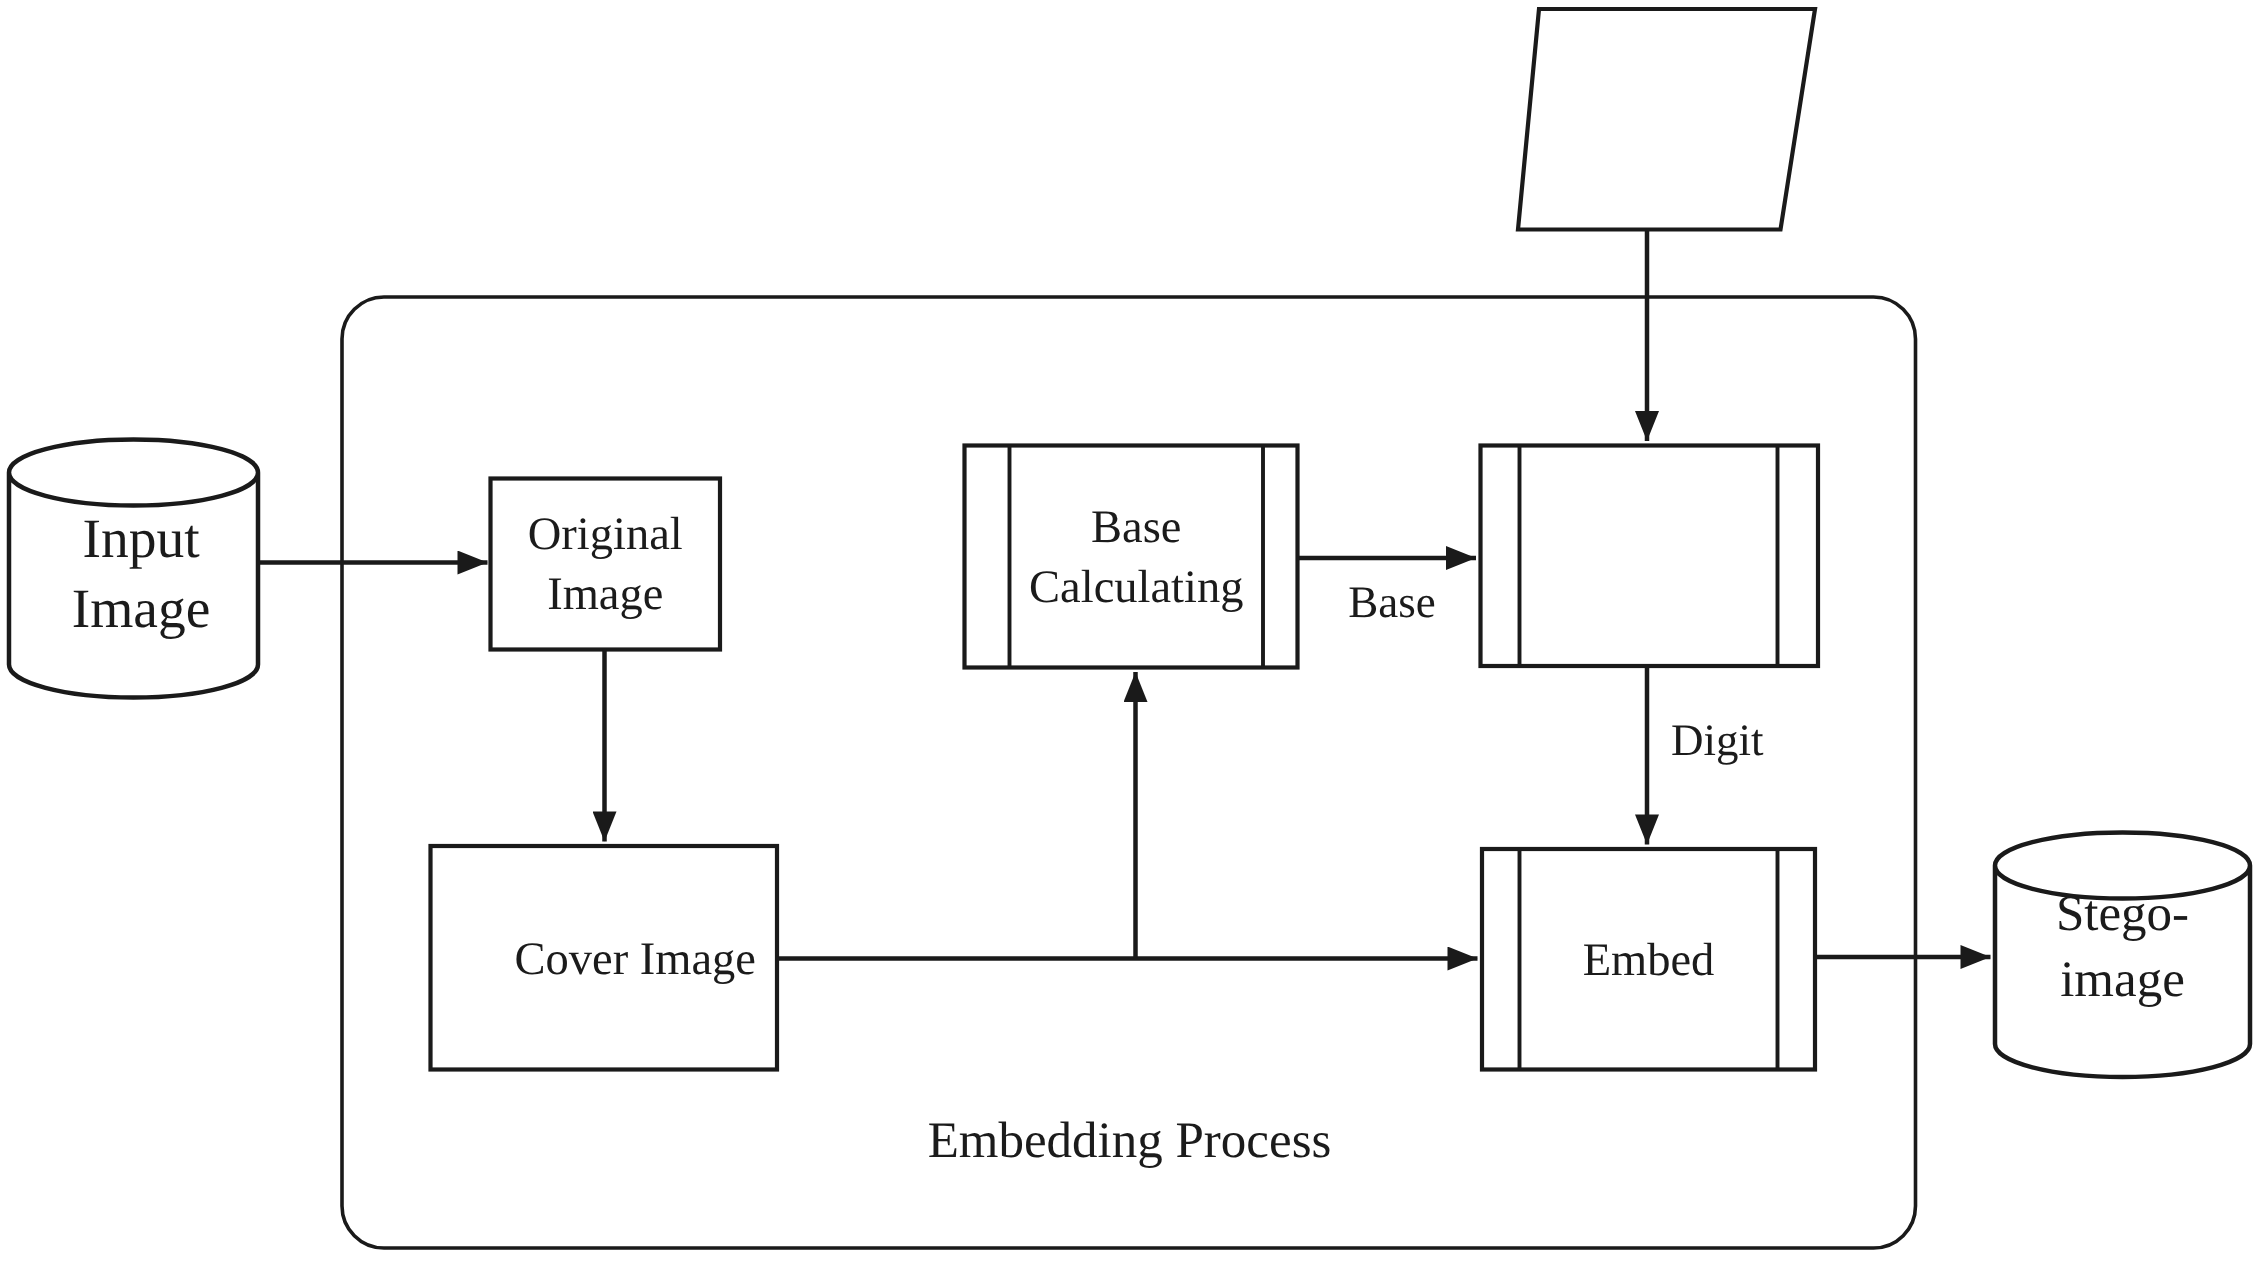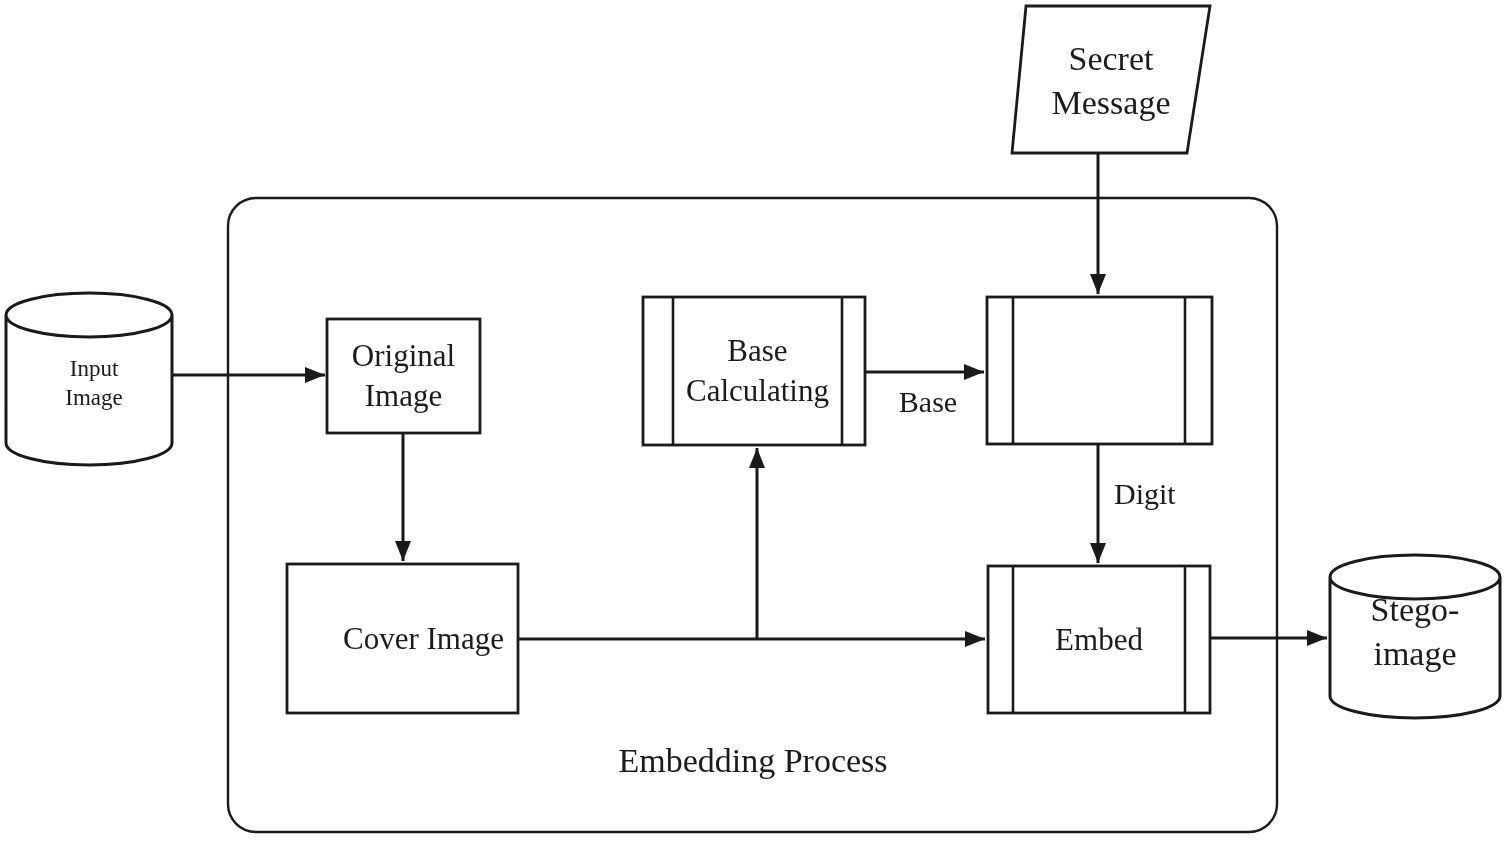--- a/index.html
+++ b/index.html
@@ -82,25 +82,23 @@
     <line x1="172" y1="375" x2="325" y2="375" class="edge" stroke-width="3" marker-end="url(#arrow)"></line>
     <line x1="1098" y1="154" x2="1098" y2="294" class="edge" stroke-width="3" marker-end="url(#arrow)"></line>
     <line x1="403" y1="433" x2="403" y2="561" class="edge" stroke-width="3" marker-end="url(#arrow)"></line>
     <line x1="866" y1="372" x2="984" y2="372" class="edge" stroke-width="3" marker-end="url(#arrow)"></line>
     <line x1="1098" y1="445" x2="1098" y2="563" class="edge" stroke-width="3" marker-end="url(#arrow)"></line>
     <line x1="518" y1="639" x2="985" y2="639" class="edge" stroke-width="3" marker-end="url(#arrow)"></line>
     <line x1="757" y1="639" x2="757" y2="448" class="edge" stroke-width="3" marker-end="url(#arrow)"></line>
     <line x1="1211" y1="638" x2="1327" y2="638" class="edge" stroke-width="3" marker-end="url(#arrow)"></line>
   </svg>
 
-  <div class="label" style="left:6px; top:318px; width:176px; height:130px; font-size:23px;">Input
+  <div class="label" style="left:6px; top:318px; width:176px; height:130px; font-size:37px;">Input
 Image</div>
 
-  <div class="label" style="left:1016px; top:14px; width:190px; height:134px; font-size:34px;">Secret
-Message</div>
 
   <div class="label" style="left:327px; top:319px; width:153px; height:114px; font-size:31px;">Original
 Image</div>
 
   <div class="label" style="left:673px; top:297px; width:169px; height:148px; font-size:31px;">Base
 Calculating</div>
 
 
   <div class="label" style="left:287px; top:564px; width:231px; height:149px; font-size:31px;margin-left:21px;">Cover Image</div>
 

